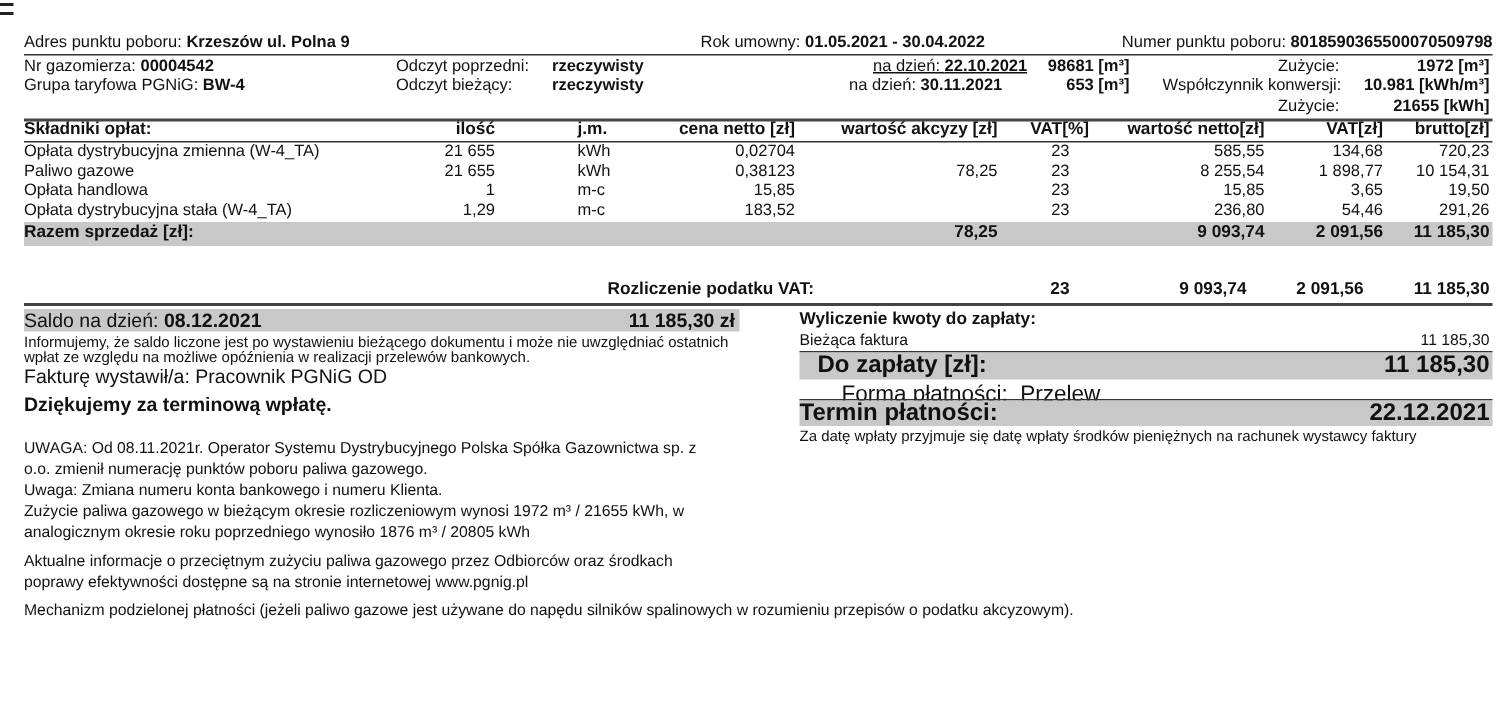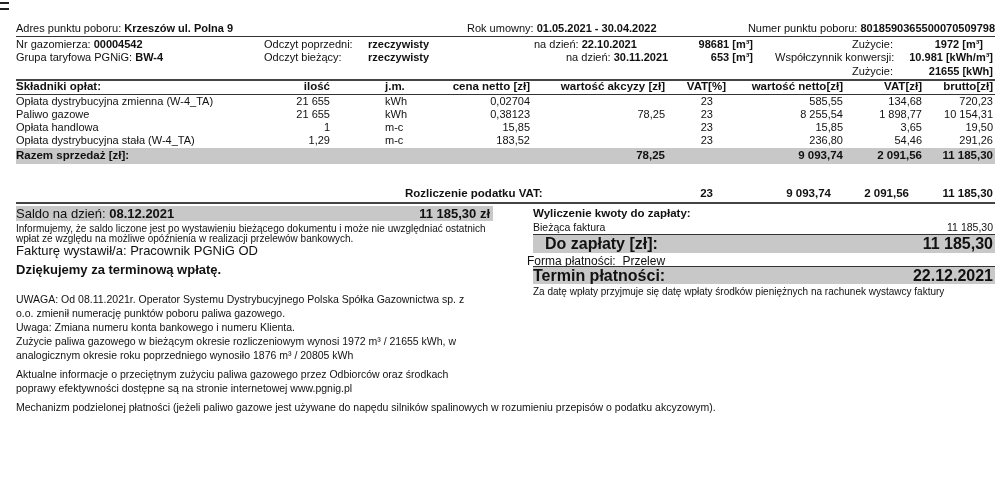--- a/index.html
+++ b/index.html
@@ -39,27 +39,27 @@
   <span class="b">8018590365500070509798</span>
 </div>
 <div class="hline" style="left:16px; right:8px; top:36px;"></div>
 
 <div class="abs" style="left:16px; top:38px;">
   <span>Nr gazomierza:</span>
   <span class="b">00004542</span>
 </div>
 <div class="abs" style="left:264px; top:38px;">Odczyt poprzedni:</div>
 <div class="abs b" style="left:368px; top:38px;">rzeczywisty</div>
-<div class="abs" style="left:534px; top:38px;">
+<div class="abs" style="left:582px; top:38px;text-decoration:underline;">
   <span>na dzień:</span>
   <span class="b">22.10.2021</span>
 </div>
 <div class="abs b r" style="right:250px; top:38px;">98681 [m³]</div>
 <div class="abs" style="left:852px; top:38px;">Zużycie:</div>
-<div class="abs b r" style="right:20px; top:38px;margin-left:44px;">1972 [m³]</div>
+<div class="abs b r" style="right:10px; top:38px;margin-left:44px;">1972 [m³]</div>
 
 <div class="abs" style="left:16px; top:51px;">
   <span>Grupa taryfowa PGNiG:</span>
   <span class="b">BW-4</span>
 </div>
 <div class="abs" style="left:264px; top:51px;">Odczyt bieżący:</div>
 <div class="abs b" style="left:368px; top:51px;">rzeczywisty</div>
 <div class="abs" style="left:566px; top:51px;">
   <span>na dzień:</span>
   <span class="b">30.11.2021</span>
@@ -162,21 +162,21 @@
 <div class="abs mid" style="left:16px; top:243px;">Fakturę wystawił/a: Pracownik PGNiG OD</div>
 <div class="abs mid b" style="left:16px; top:262px;">Dziękujemy za terminową wpłatę.</div>
 
 <div class="abs b" style="left:533px; top:207px; font-size:11.5px;">Wyliczenie kwoty do zapłaty:</div>
 <div class="abs" style="left:533px; top:221px; font-size:10.5px;">Bieżąca faktura</div>
 <div class="abs r" style="right:10px; top:221px; font-size:10.5px;">11 185,30</div>
 <div class="hline" style="left:533px; right:8px; top:234px;"></div>
 <div class="gray" style="left:533px; right:8px; top:235px; height:18px;"></div>
 <div class="abs big" style="left:533px; top:235px;padding-left:12px;">Do zapłaty [zł]:</div>
 <div class="abs big r" style="right:10px; top:235px;">11 185,30</div>
-<div class="abs" style="left:527px; top:254px; font-size:12px;">
+<div class="abs" style="left:561px; top:254px; font-size:15px;">
   <span>Forma płatności:</span>&nbsp;
   <span>Przelew</span>
 </div>
 <div class="hline" style="left:533px; right:8px; top:266px;"></div>
 <div class="gray" style="left:533px; right:8px; top:267px; height:17px;"></div>
 <div class="abs big" style="left:533px; top:267px;">Termin płatności:</div>
 <div class="abs big r" style="right:10px; top:267px;">22.12.2021</div>
 <div class="abs small" style="left:533px; top:286px;">Za datę wpłaty przyjmuje się datę wpłaty środków pieniężnych na rachunek wystawcy faktury</div>
 
 <div class="abs note" style="left:16px; top:292px;">UWAGA: Od 08.11.2021r. Operator Systemu Dystrybucyjnego Polska Spółka Gazownictwa sp. z</div>

